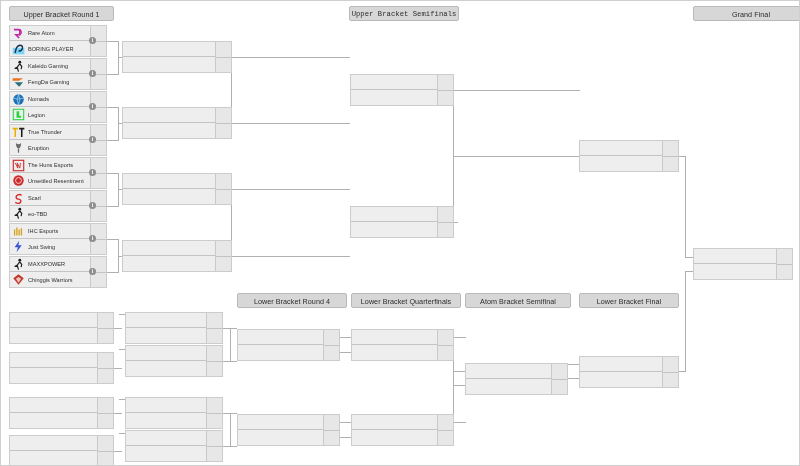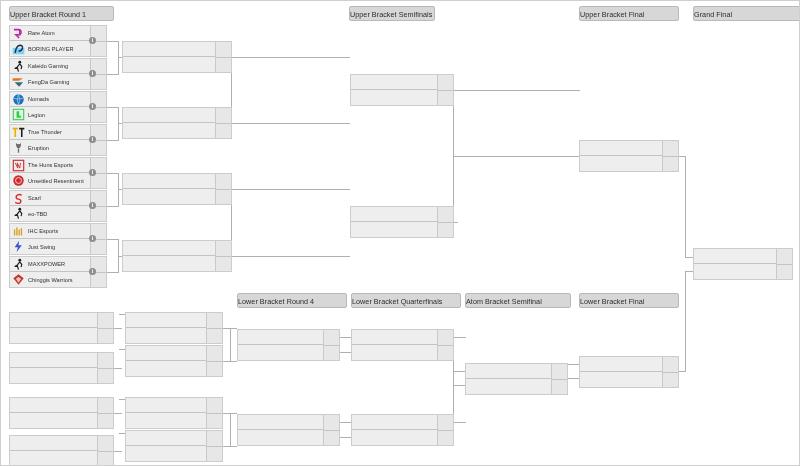--- a/index.html
+++ b/index.html
@@ -24,21 +24,21 @@
   
   .round-header {
     position: absolute;
     height: 15px;
     line-height: 15px;
     background: #d7d7d7;
     border: 1px solid #b9b9b9;
     border-radius: 2px;
     color: #2b2b2b;
     font-size: 7.2px;
-    text-align: left;
+    text-align: center;
     letter-spacing: .05px;
     box-sizing: border-box;
     white-space: nowrap;
     overflow: hidden;
   }
 
   
   .match {
     position: absolute;
     box-sizing: border-box;
@@ -115,22 +115,21 @@
   }
   .conn.h { height: 1px; }
   .conn.v { width: 1px; }
 </style>
 </head>
 <body>
 
 <div id="bracket-root">
 
   <div class="round-header" style="left:8px; top:5px; width:105px;">Upper Bracket Round 1</div>
-  <div class="round-header" style="left:348px; top:5px; width:86px;">Upper Bracket Semifinals</div>
-  <div class="round-header" style="left:578px; top:5px; width:100px;">Upper Bracket Final</div>
+  <div class="round-header" style="left:348px; top:5px; width:110px;font-family:Liberation Mono, monospace;">Upper Bracket Semifinals</div>
   <div class="round-header" style="left:692px; top:5px; width:116px;">Grand Final</div>
 
   <div class="round-header" style="left:236px; top:292px; width:110px;">Lower Bracket Round 4</div>
   <div class="round-header" style="left:350px; top:292px; width:110px;">Lower Bracket Quarterfinals</div>
   <div class="round-header" style="left:464px; top:292px; width:106px;">Atom Bracket Semifinal</div>
   <div class="round-header" style="left:578px; top:292px; width:100px;">Lower Bracket Final</div>
 
   <div class="conn h" style="left:106px; top:40px; width:12px;"></div>
   <div class="conn h" style="left:106px; top:73px; width:12px;"></div>
   <div class="conn v" style="left:117px; top:40px; height:34px;"></div>

